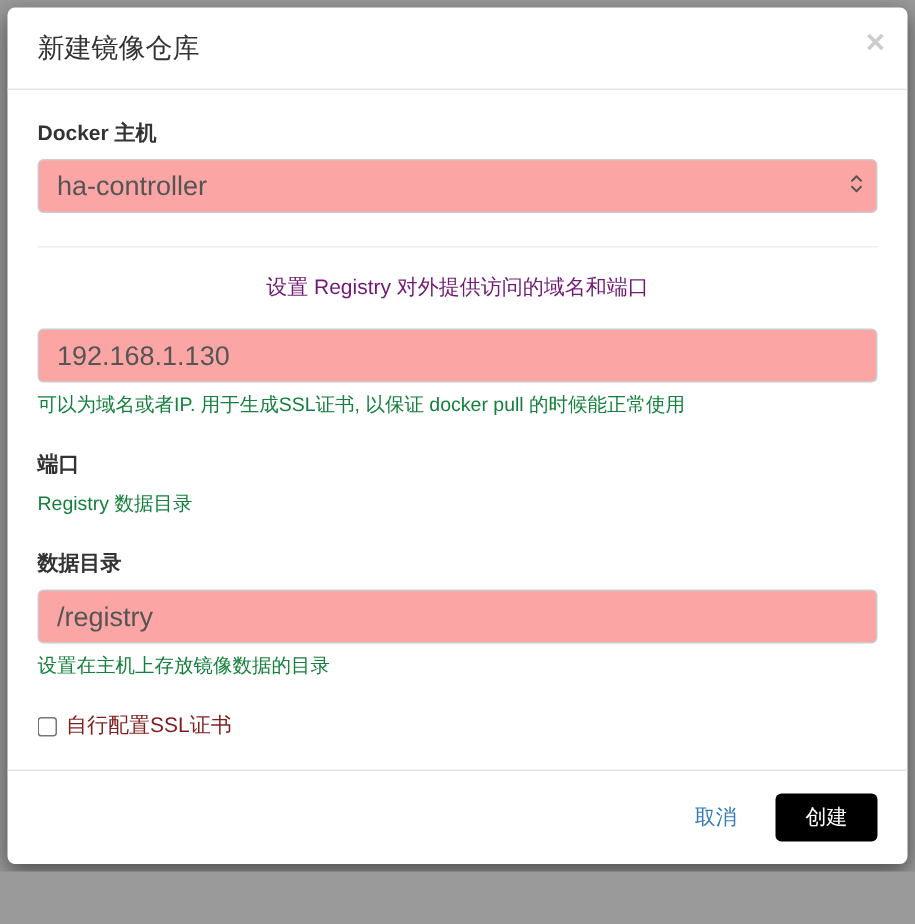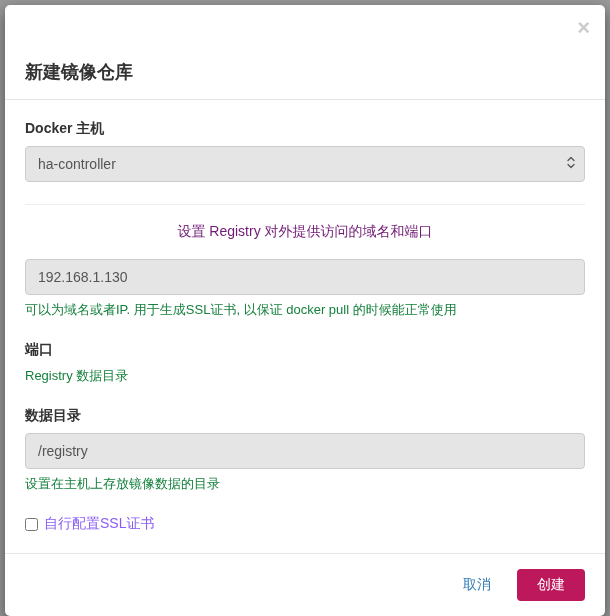--- a/index.html
+++ b/index.html
@@ -17,23 +17,22 @@
     box-shadow: 0 5px 15px rgba(0,0,0,.5);
     overflow: hidden;
   }
   .modal-header {
     padding: 15px 20px;
     border-bottom: 1px solid #e5e5e5;
     position: relative;
   }
   .modal-title {
     font-size: 18px;
-    font-weight: 700;
+    font-weight: 400;
     color: #333;
-    margin-top: 40px;
   }
   .close-btn {
     position: absolute;
     right: 15px;
     top: 12px;
     font-size: 22px;
     font-weight: 700;
     color: #ccc;
     cursor: pointer;
     line-height: 1;
@@ -50,23 +49,23 @@
     display: block;
     font-weight: 700;
     color: #333;
     margin-bottom: 8px;
     font-size: 14px;
   }
   .form-control {
     width: 100%;
     height: 36px;
     padding: 6px 12px;
-    font-size: 14px;
+    font-size: 18px;
     color: #555;
-    background: #e5e5e5;
+    background: #fca5a5;
     border: 1px solid #ccc;
     border-radius: 4px;
     outline: none;
   }
   select.form-control {
     appearance: none;
     -webkit-appearance: none;
     background-image: none;
     padding-right: 20px;
   }
@@ -103,42 +102,42 @@
     align-items: center;
     gap: 6px;
     margin-top: 6px;
   }
   .checkbox-row input[type="checkbox"] {
     width: 13px;
     height: 13px;
   }
   .checkbox-label {
     font-size: 14px;
-    color: #8b5cf6;
+    color: #7f1d1d;
   }
   .modal-footer {
     padding: 15px 20px;
     border-top: 1px solid #e5e5e5;
     text-align: right;
   }
   .btn {
     display: inline-block;
     padding: 7px 16px;
     font-size: 14px;
     border-radius: 4px;
     cursor: pointer;
     border: none;
     margin-left: 6px;
   }
   .btn-link {
     background: transparent;
     color: #337ab7;
   }
   .btn-primary {
-    background: #be185d;
+    background: #000000;
     color: #fff;
     padding: 7px 20px;
   }
 </style>
 </head>
 <body>
 
 <div class="modal">
 
   <div class="modal-header">

